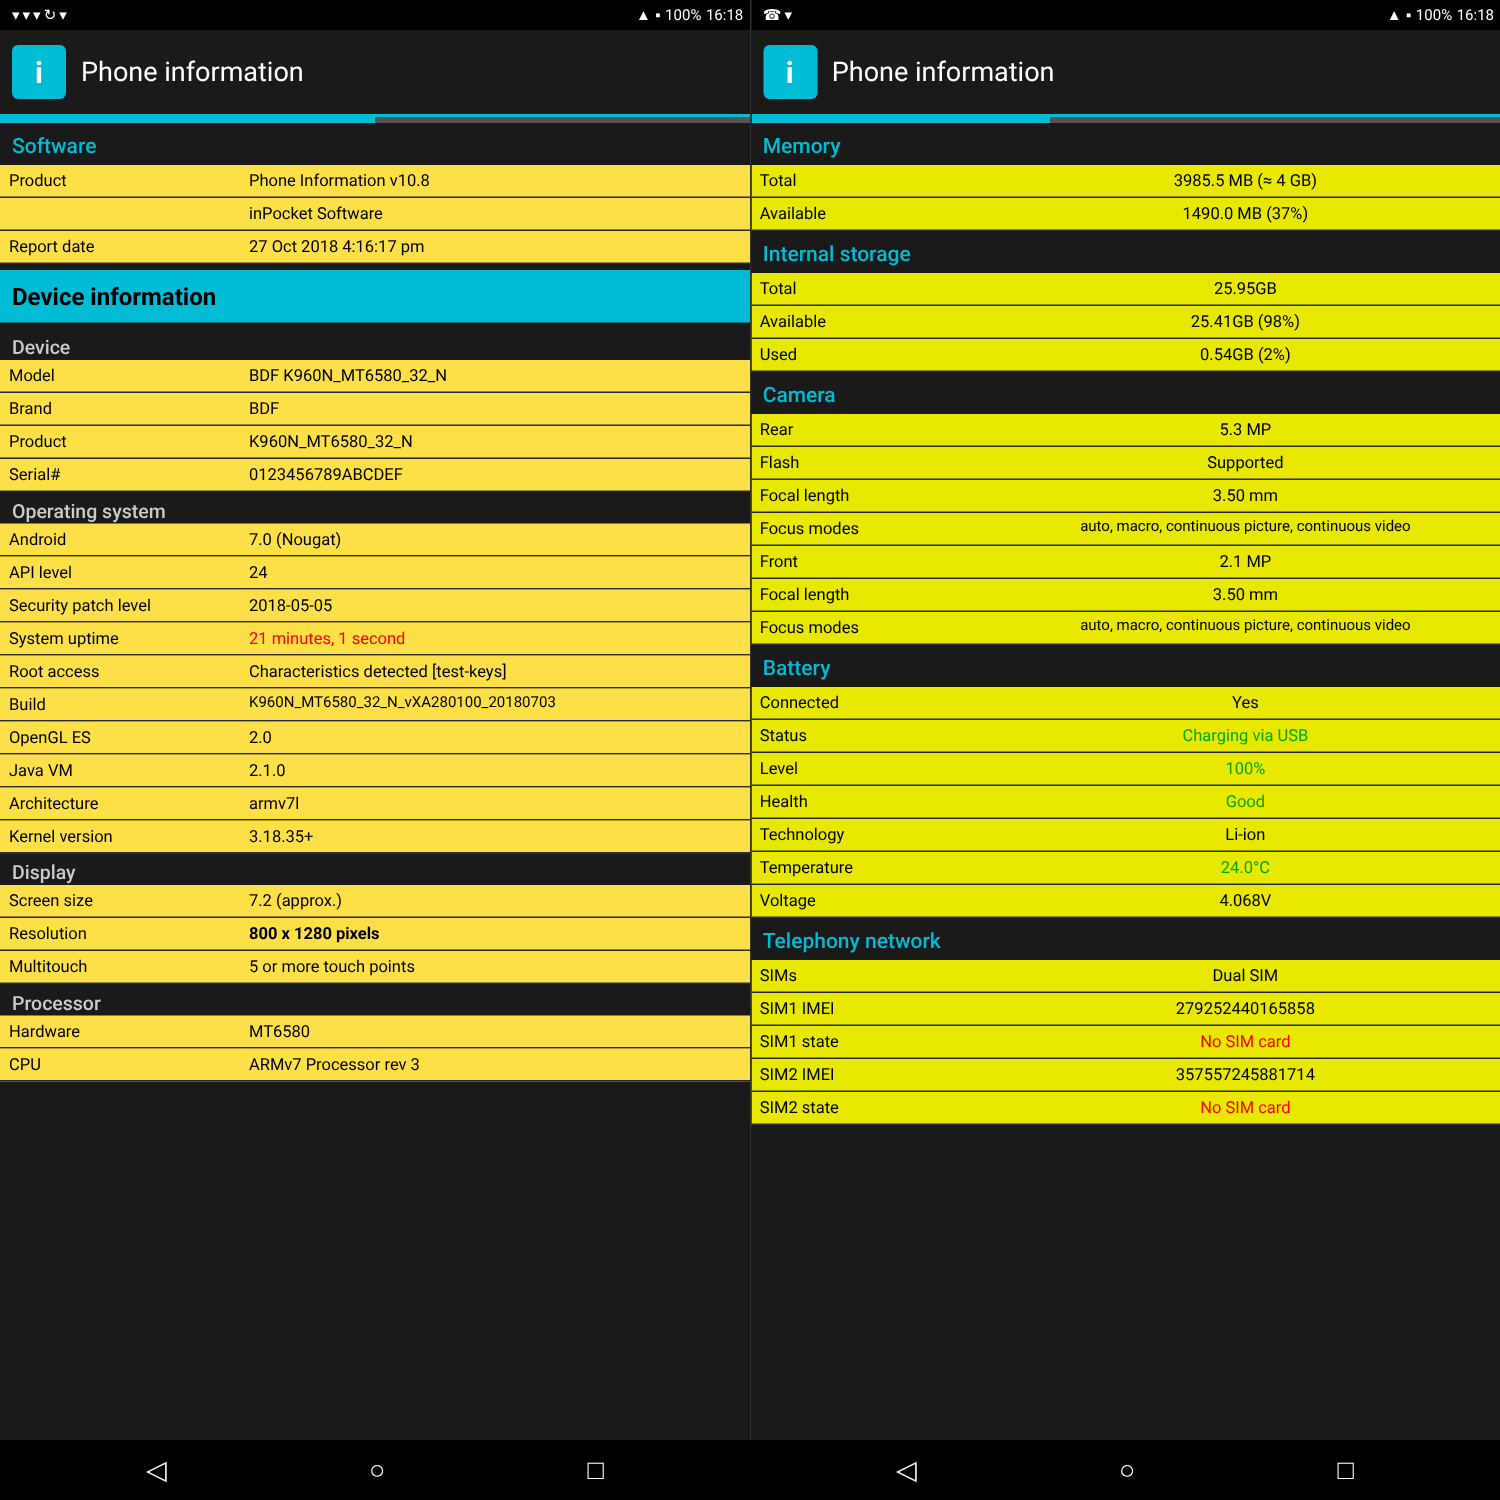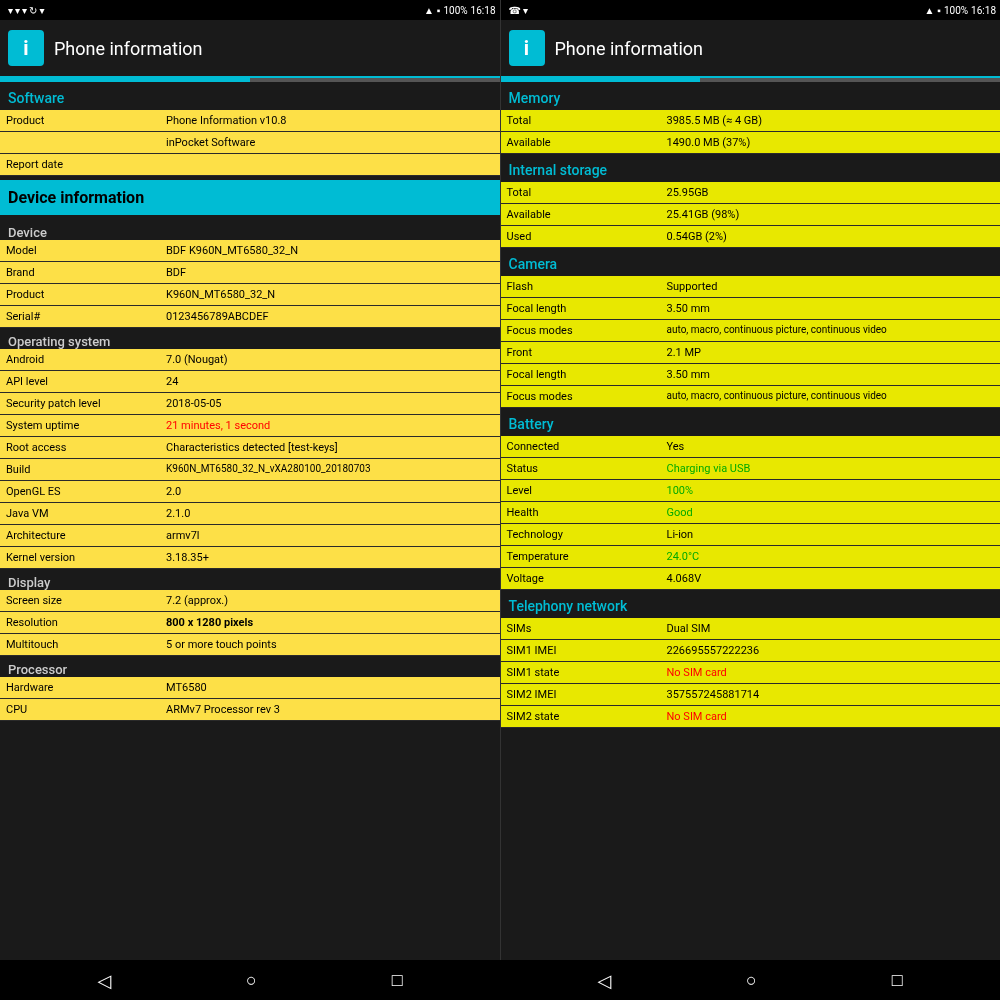--- a/index.html
+++ b/index.html
@@ -160,20 +160,21 @@
       min-width: 160px;
       padding: 4px 6px;
       color: #000;
       font-size: 11px;
     }
     .r-val {
       flex: 1;
       padding: 4px 6px;
       color: #000;
       font-size: 11px;
+      text-align: center;
     }
     .r-val.green { color: #00aa00; }
     .r-val.red { color: #f00; }
 
     
     .sub-section {
       color: #ccc;
       font-size: 13px;
       font-weight: 500;
       padding: 6px 8px 0 8px;
@@ -257,20 +258,21 @@
       <div class="info-row yellow-bg">
         <div class="info-key">Product</div>
         <div class="info-val">Phone Information v10.8</div>
       </div>
       <div class="info-row yellow-bg">
         <div class="info-key"></div>
         <div class="info-val">inPocket Software</div>
       </div>
       <div class="info-row yellow-bg">
         <div class="info-key">Report date</div>
+        <div class="info-val">27 Oct 2018 4:16:17 pm</div>
       </div>
 
       <div class="device-banner">
         <span class="device-banner-text">Device information</span>
       </div>
 
       <div class="sub-section">Device</div>
       <div class="info-row yellow-bg">
         <div class="info-key">Model</div>
         <div class="info-val">BDF K960N_MT6580_32_N</div>
@@ -388,20 +390,24 @@
         <div class="r-key">Available</div>
         <div class="r-val">25.41GB (98%)</div>
       </div>
       <div class="r-info-row yellow-bg">
         <div class="r-key">Used</div>
         <div class="r-val">0.54GB (2%)</div>
       </div>
 
       <div class="section-header">Camera</div>
       <div class="r-info-row yellow-bg">
+        <div class="r-key">Rear</div>
+        <div class="r-val">5.3 MP</div>
+      </div>
+      <div class="r-info-row yellow-bg">
         <div class="r-key">Flash</div>
         <div class="r-val">Supported</div>
       </div>
       <div class="r-info-row yellow-bg">
         <div class="r-key">Focal length</div>
         <div class="r-val">3.50 mm</div>
       </div>
       <div class="r-info-row yellow-bg">
         <div class="r-key">Focus modes</div>
         <div class="r-val" style="font-size:10px;">auto, macro, continuous picture, continuous video</div>
@@ -449,21 +455,21 @@
         <div class="r-val">4.068V</div>
       </div>
 
       <div class="section-header">Telephony network</div>
       <div class="r-info-row yellow-bg">
         <div class="r-key">SIMs</div>
         <div class="r-val">Dual SIM</div>
       </div>
       <div class="r-info-row yellow-bg">
         <div class="r-key">SIM1 IMEI</div>
-        <div class="r-val">226695557222236</div>
+        <div class="r-val">279252440165858</div>
       </div>
       <div class="r-info-row yellow-bg">
         <div class="r-key">SIM1 state</div>
         <div class="r-val red">No SIM card</div>
       </div>
       <div class="r-info-row yellow-bg">
         <div class="r-key">SIM2 IMEI</div>
         <div class="r-val">357557245881714</div>
       </div>
       <div class="r-info-row yellow-bg">

